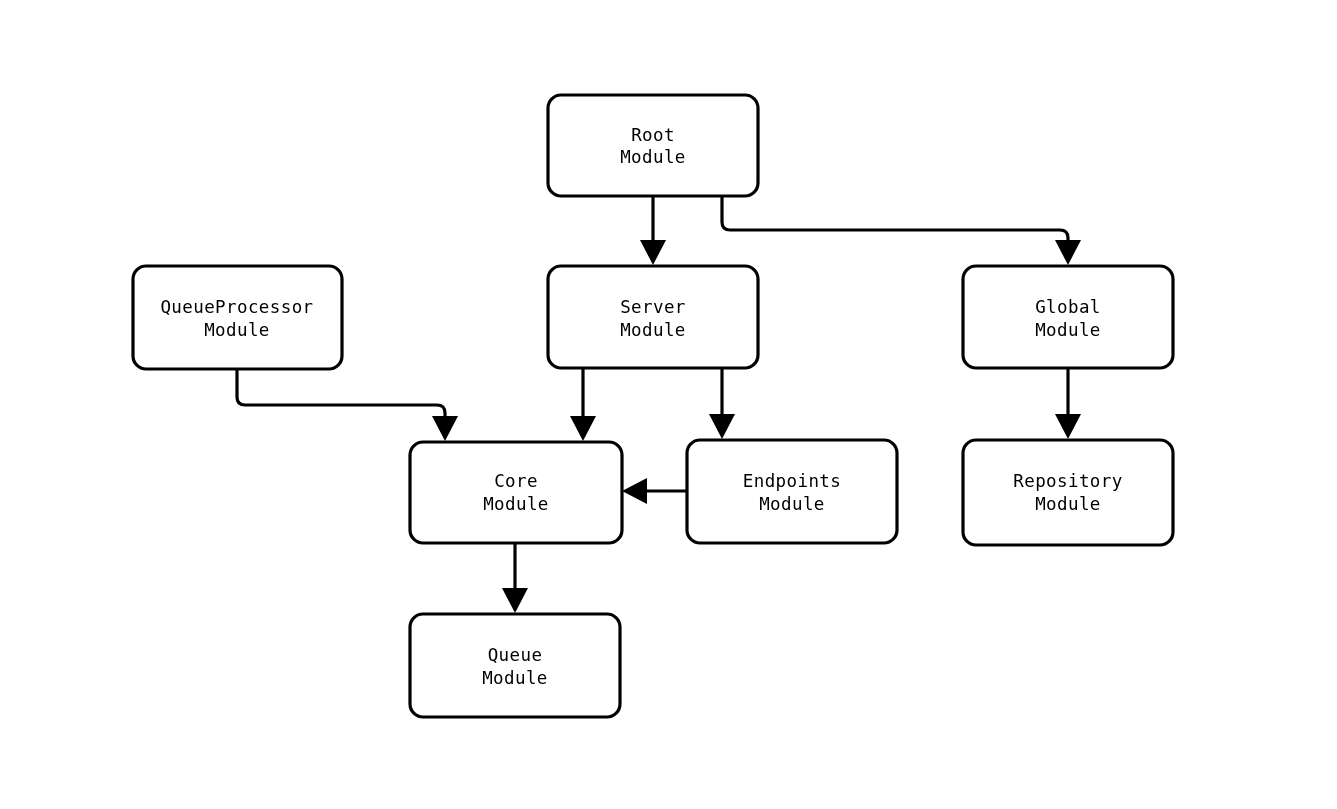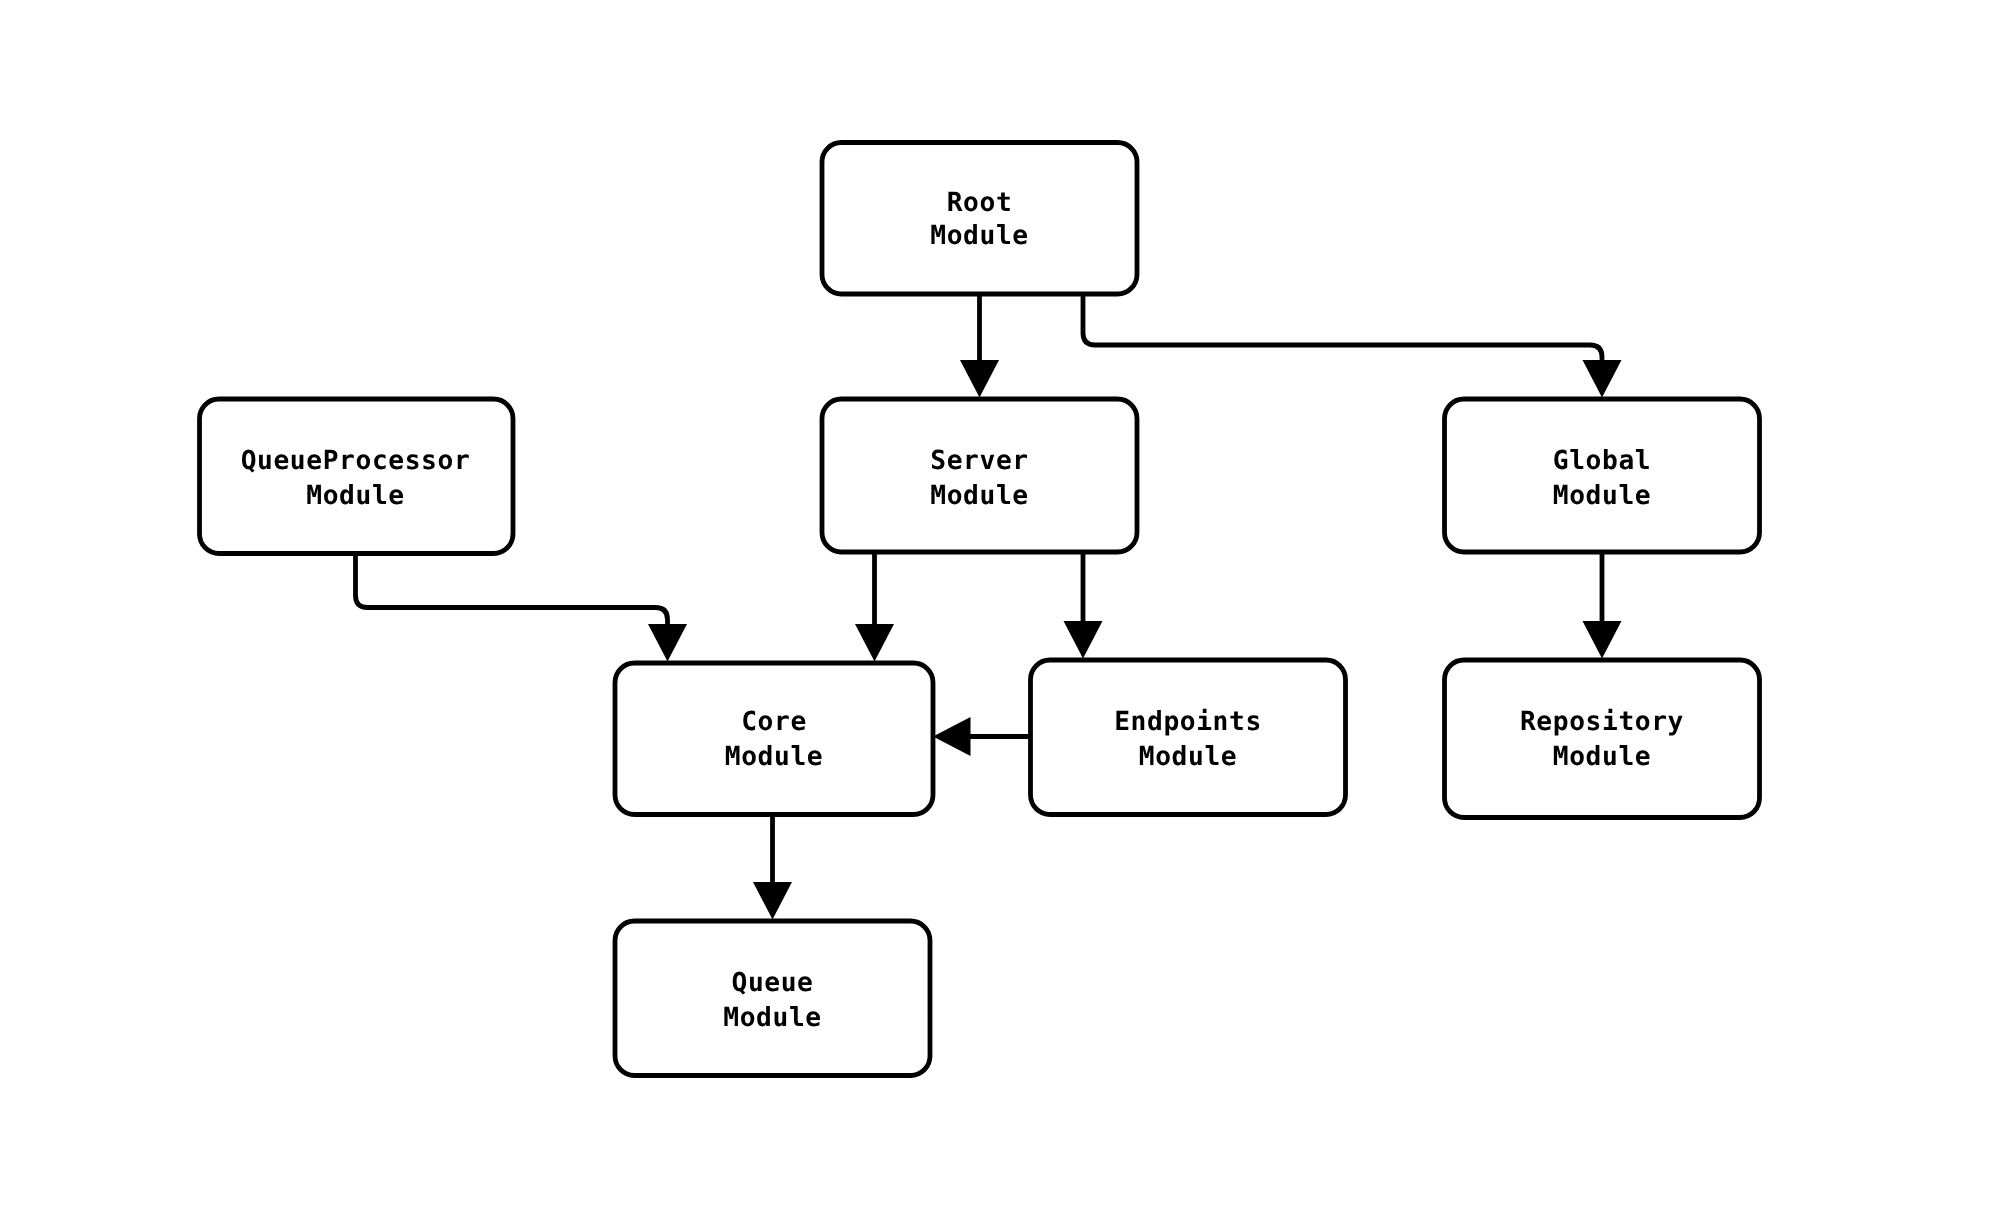--- a/index.html
+++ b/index.html
@@ -12,21 +12,20 @@
     width: 1337px;
     height: 809px;
     font-family: "DejaVu Sans Mono", monospace;
     overflow: hidden;
   }
   #diagram-canvas {
     position: relative;
     width: 1110px;
     height: 809px;
     background: #ffffff;
-    font-weight: bold;
   }
   svg#diagram-svg {
     position: absolute;
     top: 0;
     left: 0;
     width: 1337px;
     height: 809px;
     display: block;
   }
   .node-rect {

